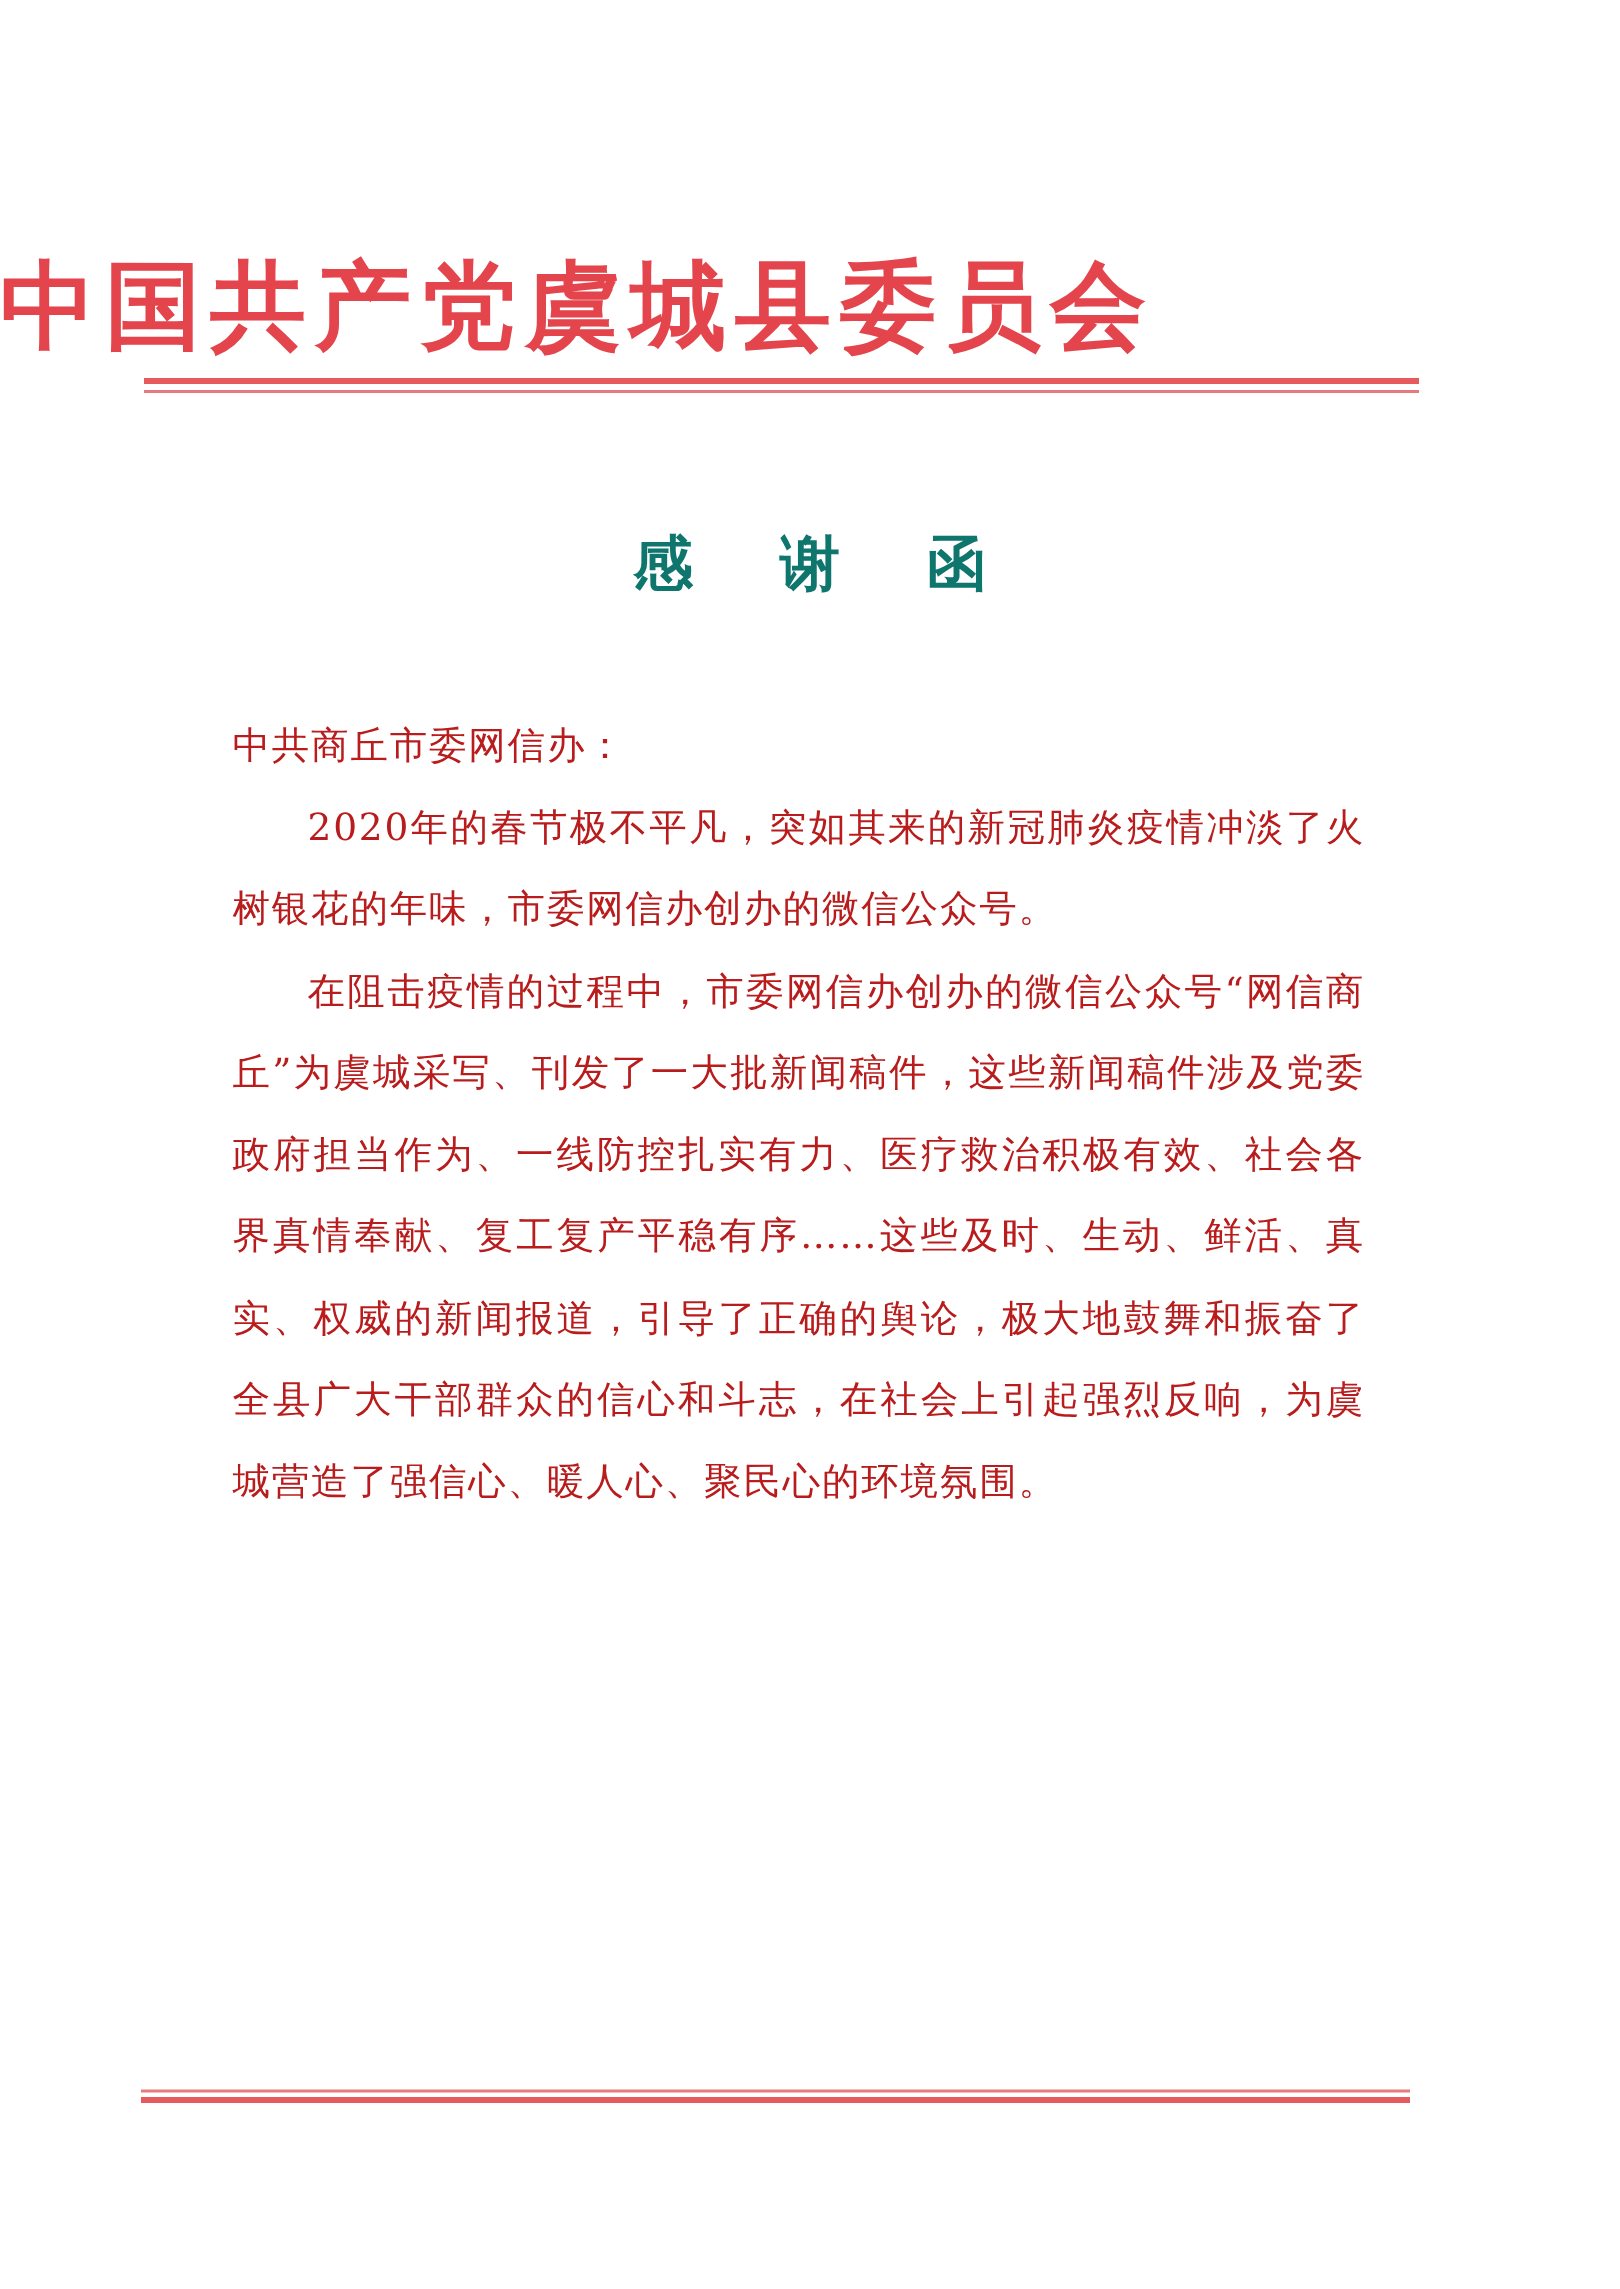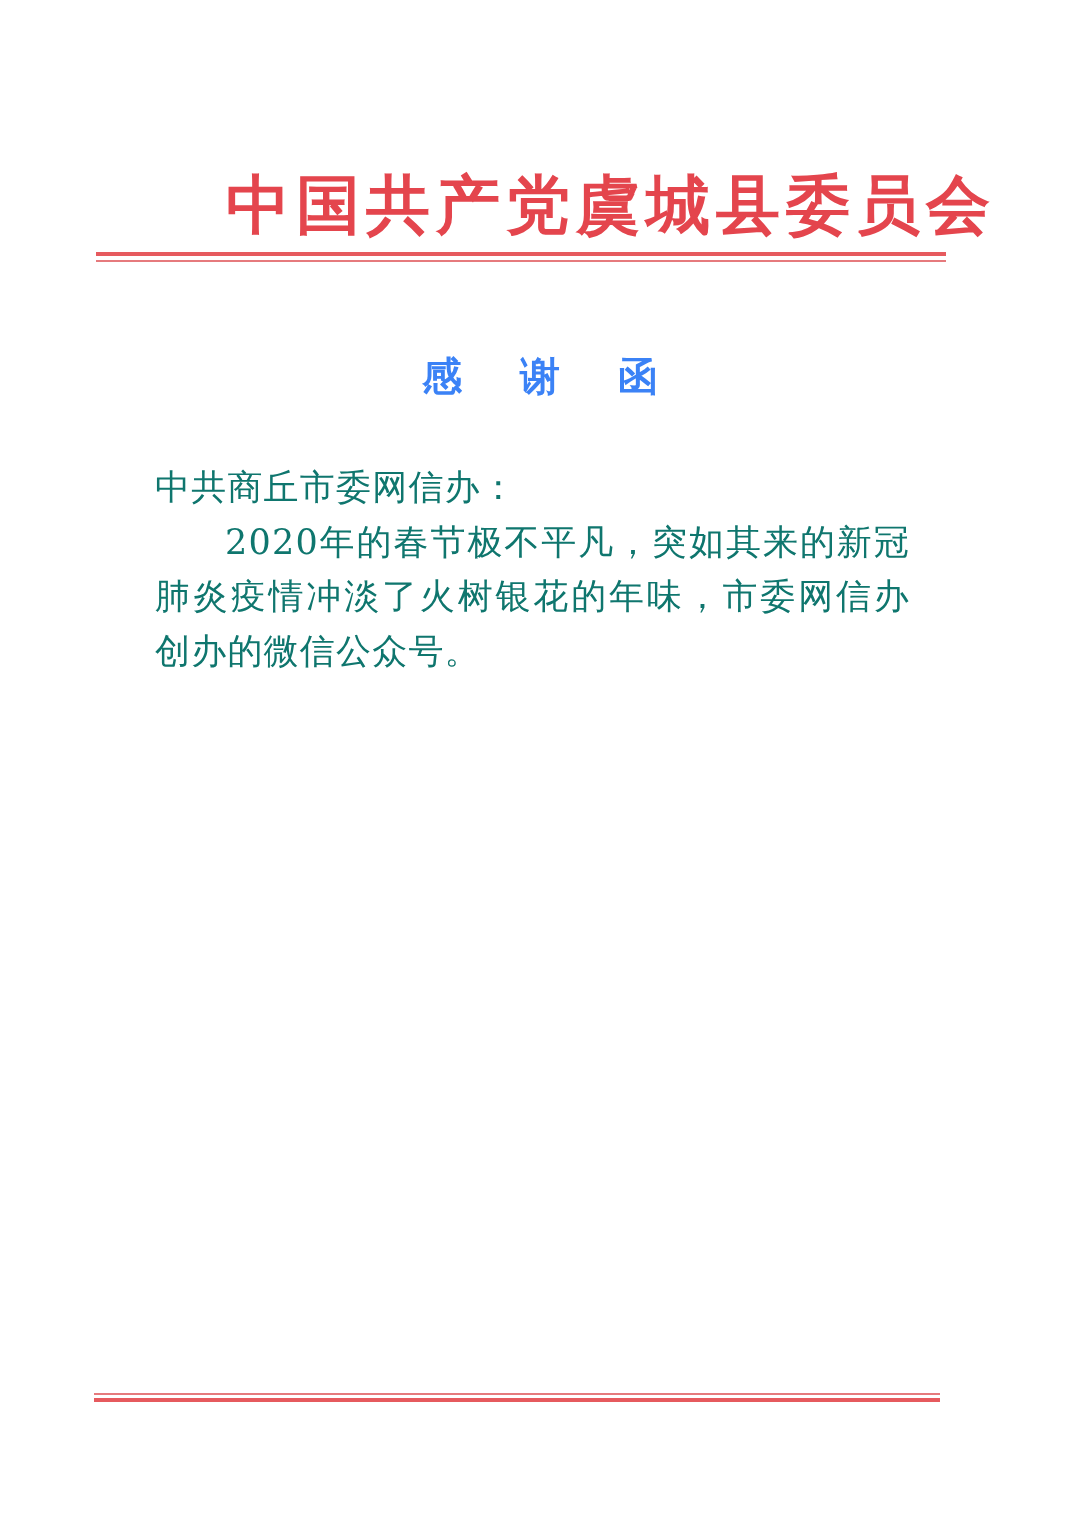--- a/index.html
+++ b/index.html
@@ -3,58 +3,59 @@
 <meta charset="utf-8">
 <style>
   html, body { margin: 0; padding: 0; }
   body {
     width: 1080px; height: 1526px; background: #ffffff;
     position: relative; overflow: hidden;
     font-family: "DejaVu Serif", "Liberation Serif", serif;
   }
   .org-title {
     position: absolute; left: 0; top: 165px; width: 996px;
-    text-align: right; color: #e4454d;
+    text-align: left; color: #e4454d;
     font-family: "DejaVu Serif", serif; font-weight: bold;
     font-size: 64px; letter-spacing: 6px; line-height: 80px;
   }
   .rule-thick, .rule-thin { position: absolute; background: #e65a5e; }
   .top-thick { left: 96px; top: 252px; width: 850px; height: 4px; }
   .top-thin  { left: 96px; top: 260px; width: 850px; height: 2px; background: #e67a7d; }
   .bot-thin  { left: 94px; top: 1393px; width: 846px; height: 2px; background: #e67a7d; }
   .bot-thick { left: 94px; top: 1398px; width: 846px; height: 4px; }
 
   .doc-title {
     position: absolute; left: 0; top: 348px; width: 1080px;
-    text-align: center; color: #3b82f6;
+    text-align: center; color: #0f766e;
     font-family: "DejaVu Sans", sans-serif; font-weight: bold;
     font-size: 40px; letter-spacing: 22px; line-height: 56px;
     padding-left: 22px; box-sizing: border-box;
   }
   .body-text {
-    position: absolute; left: 155px; top: 460px; width: 755px;
-    color: #0f766e; font-size: 35px; line-height: 54.5px;
+    position: absolute; left: 155px; top: 470px; width: 755px;
+    color: #b91c1c; font-size: 25px; line-height: 54.5px;
     letter-spacing: 1.2px;
   }
   .body-text p { margin: 0; text-align: justify; text-align-last: left; }
   .salutation { margin: 0; }
   .para { text-indent: 2em; }
 </style>
 </head>
 <body>
 
 <div>
   <div class="org-title">中国共产党虞城县委员会</div>
   <div class="rule-thick top-thick"></div>
   <div class="rule-thin top-thin"></div>
 </div>
 
 <div class="doc-title">感 谢 函</div>
 
 <div class="body-text">
   <p class="salutation">中共商丘市委网信办：</p>
   <p class="para">2020年的春节极不平凡，突如其来的新冠肺炎疫情冲淡了火树银花的年味，市委网信办创办的微信公众号。</p>
+  <p class="para">在阻击疫情的过程中，市委网信办创办的微信公众号“网信商丘”为虞城采写、刊发了一大批新闻稿件，这些新闻稿件涉及党委政府担当作为、一线防控扎实有力、医疗救治积极有效、社会各界真情奉献、复工复产平稳有序……这些及时、生动、鲜活、真实、权威的新闻报道，引导了正确的舆论，极大地鼓舞和振奋了全县广大干部群众的信心和斗志，在社会上引起强烈反响，为虞城营造了强信心、暖人心、聚民心的环境氛围。</p>
 </div>
 
 <div>
   <div class="rule-thin bot-thin"></div>
   <div class="rule-thick bot-thick"></div>
 </div>
 
 </body></html>

